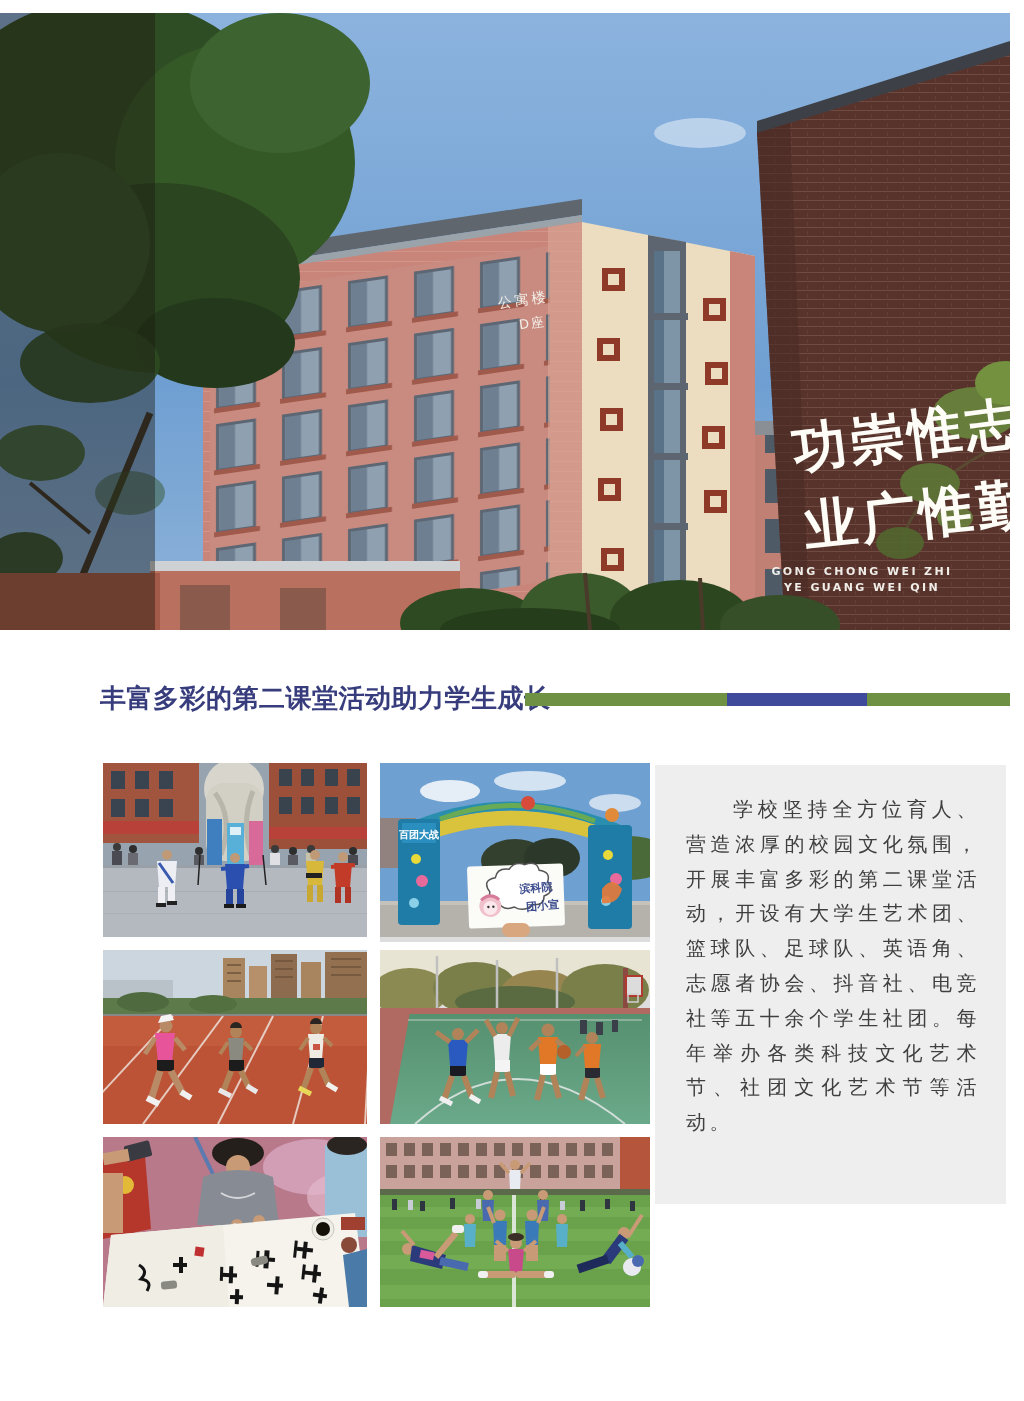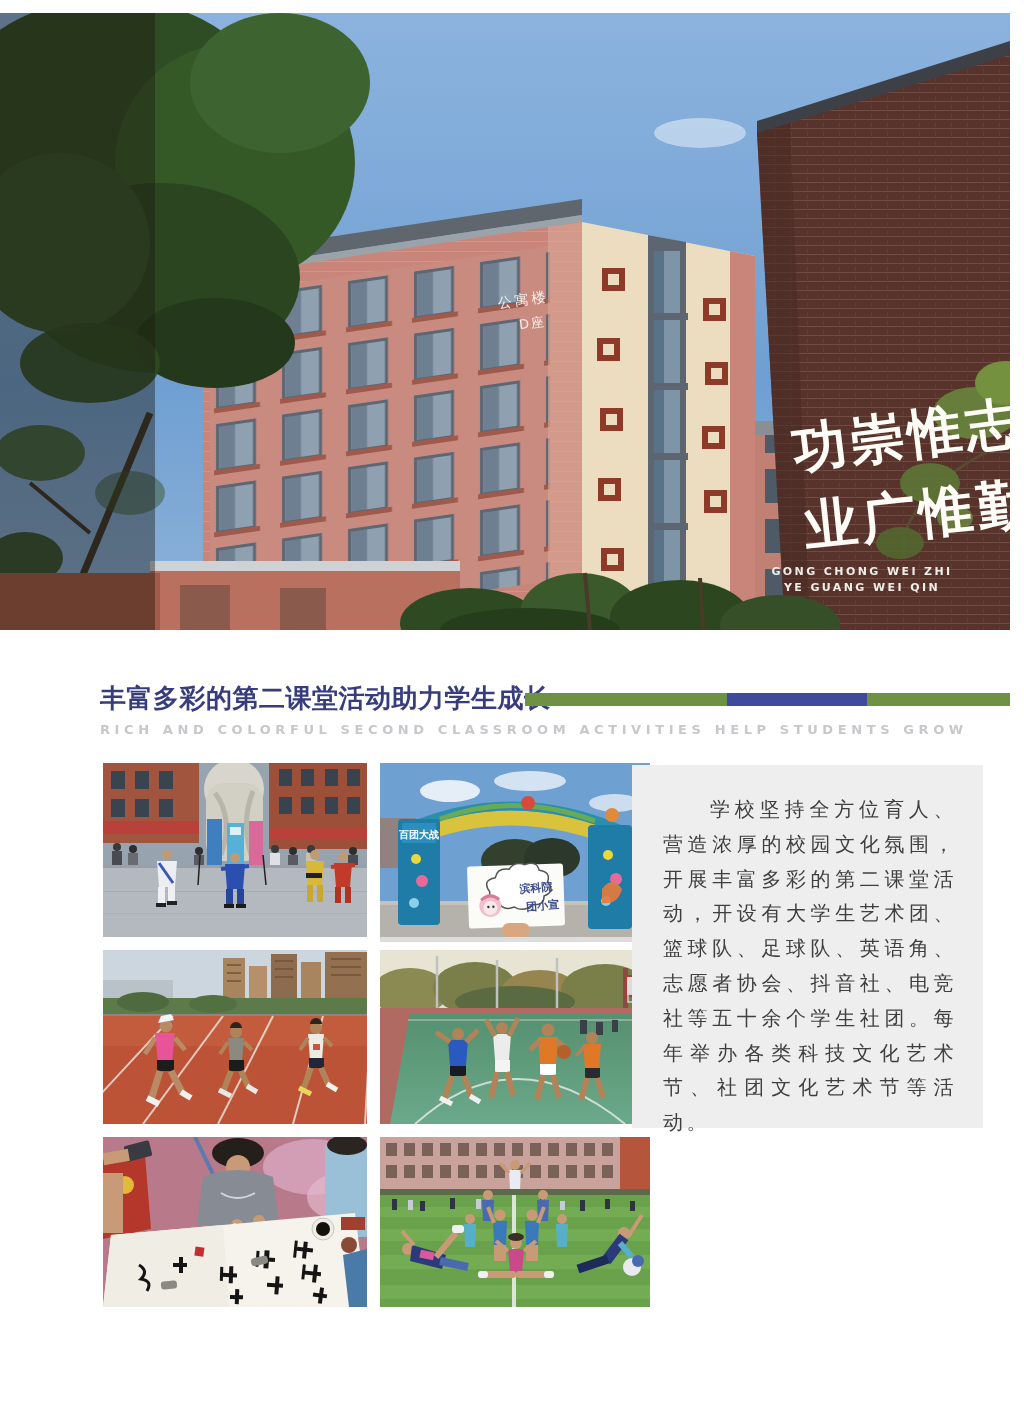--- a/index.html
+++ b/index.html
@@ -23,21 +23,21 @@
   .ph{overflow:hidden;background:#dddddd;}
   .ph svg{display:block;}
   .ph1{left:103px;top:763px;width:264px;height:174px;}
   .ph2{left:380px;top:763px;width:270px;height:179px;}
   .ph3{left:103px;top:950px;width:264px;height:174px;}
   .ph4{left:380px;top:950px;width:270px;height:174px;}
   .ph5{left:103px;top:1137px;width:264px;height:170px;}
   .ph6{left:380px;top:1137px;width:270px;height:170px;}
 
   
-  .panel{left:632px;top:765px;width:351px;height:363px;background:#eeeeee;}
+  .panel{left:655px;top:765px;width:351px;height:439px;background:#eeeeee;}
   .panel p{margin:0;padding:27px 26px 0 31px;font-size:20px;line-height:34.8px;color:#3f3f3f;
            text-align:justify;text-indent:2.35em;letter-spacing:3.4px;}
 </style>
 </head>
 <body>
 
 <div class="page">
 
   <div class="abs hero">
     <svg width="1010" height="617" viewBox="0 0 1010 617">
@@ -179,21 +179,20 @@
       <rect x="0" y="0" width="155" height="617" fill="#1d1810" opacity="0.42"></rect>
     </svg>
   </div>
 
   <div class="abs title-zh">丰富多彩的第二课堂活动助力学生成长</div>
   <div class="abs title-bar">
     <div class="seg1" style="background:#6e9143"></div>
     <div class="seg2" style="background:#3f4a9c"></div>
     <div class="seg3" style="background:#6e9143"></div>
   </div>
-  <div class="abs title-en">RICH AND COLORFUL SECOND CLASSROOM ACTIVITIES HELP STUDENTS GROW</div>
 
   <div class="abs ph ph1">
     <svg width="264" height="174" viewBox="0 0 264 174">
       <rect width="264" height="105" fill="#97a3ae"></rect>
       <rect x="0" y="0" width="96" height="80" fill="#a2553e"></rect>
       <g fill="#3a4450">
           <rect x="8" y="8" width="14" height="18"></rect>
           <rect x="32" y="8" width="14" height="18"></rect>
           <rect x="56" y="8" width="14" height="18"></rect>
           <rect x="8" y="36" width="14" height="18"></rect>

